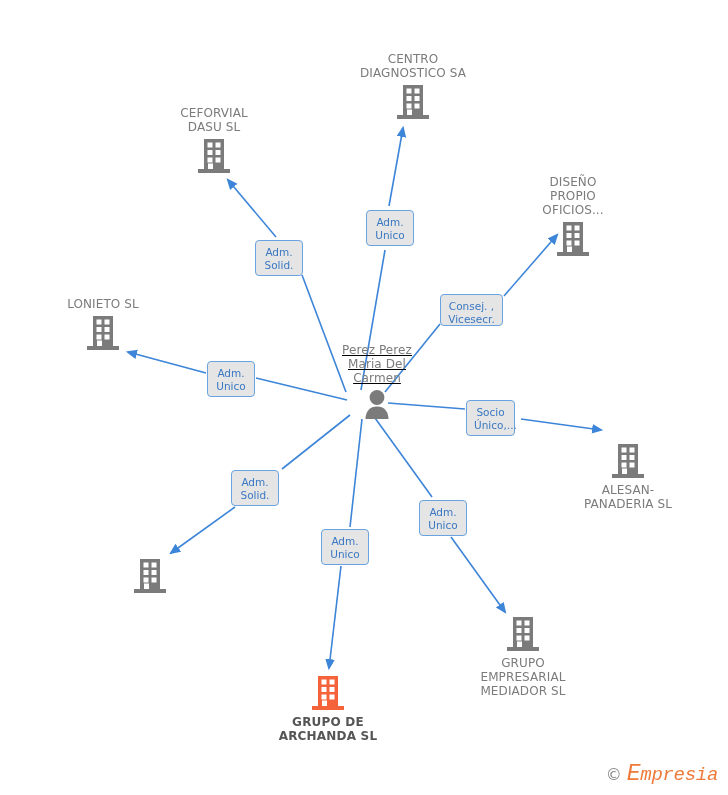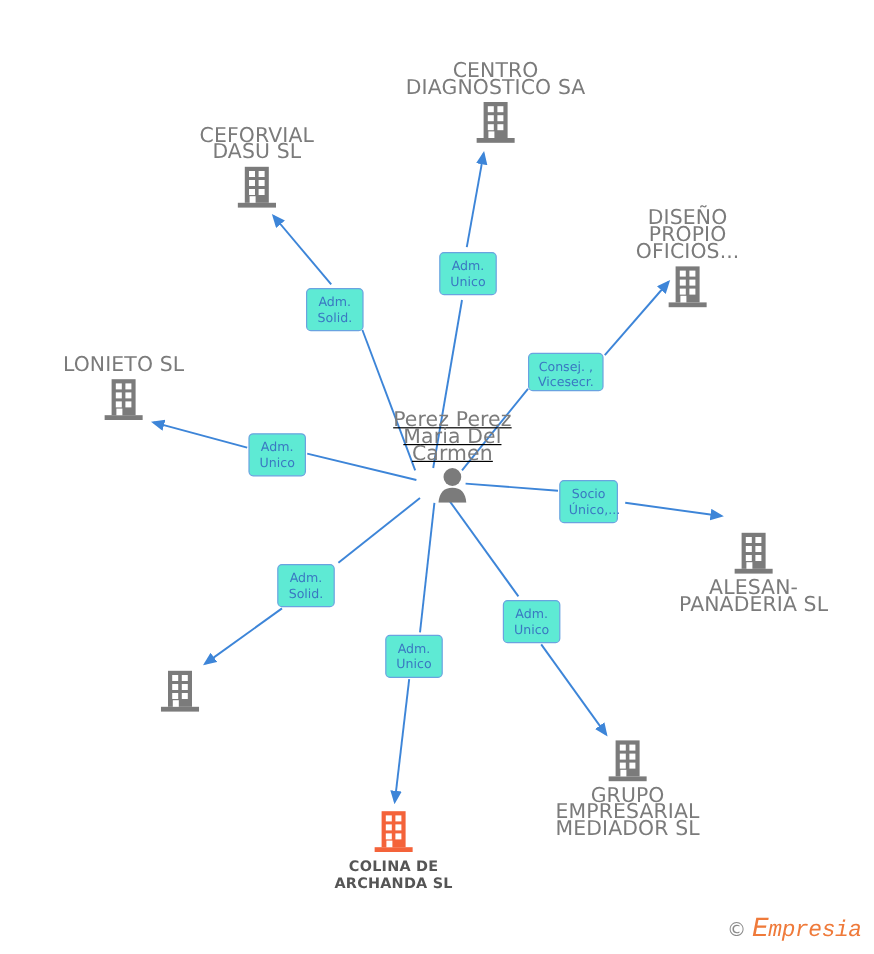--- a/index.html
+++ b/index.html
@@ -27,21 +27,21 @@
 
   
   .node {
     position: absolute;
     width: 150px;
     margin-left: -75px;
     text-align: center;
     z-index: 3;
   }
   .node-label {
-    font-size: 17px;
+    font-size: 12px;
     line-height: 14px;
     color: #7b7b7b;
     white-space: pre-line;
     letter-spacing: 0.1px;
   }
   .node-label.highlight {
     color: #555555;
     font-weight: bold;
     font-size: 12px;
     letter-spacing: 0.2px;
@@ -50,21 +50,21 @@
     display: block;
     margin: 0 auto;
   }
   .node.label-top .node-label { margin-bottom: 4px; }
   .node.label-bottom .node-label { margin-top: 4px; }
 
   
   .edge-label {
     position: absolute;
     z-index: 4;
-    background: #5eead4;
+    background: #e5e5e5;
     border: 1px solid #6aa3e0;
     border-radius: 4px;
     color: #3a78c2;
     font-size: 10.5px;
     line-height: 13px;
     text-align: center;
     padding: 5px 7px 6px 7px;
     white-space: pre-line;
     box-sizing: border-box;
   }
@@ -270,21 +270,21 @@
             <rect x="0" y="31" width="32" height="4" fill="#f4633a"></rect>
             <rect x="9.5" y="4.5" width="5" height="5" fill="#ffffff"></rect>
             <rect x="17.5" y="4.5" width="5" height="5" fill="#ffffff"></rect>
             <rect x="9.5" y="12" width="5" height="5" fill="#ffffff"></rect>
             <rect x="17.5" y="12" width="5" height="5" fill="#ffffff"></rect>
             <rect x="9.5" y="19.5" width="5" height="5" fill="#ffffff"></rect>
             <rect x="17.5" y="19.5" width="5" height="5" fill="#ffffff"></rect>
             <rect x="10" y="25.5" width="5" height="5.5" fill="#ffffff"></rect>
           </svg>
         </div>
-        <div class="node-label highlight">COLINA DE
+        <div class="node-label highlight">GRUPO DE
 ARCHANDA SL</div>
       </div>
     </div>
 
   <div id="relation-labels">
       <div class="edge-label" style="left: 366px; top: 210px; width: 48px; height: 36px;">Adm.
 Unico</div>
       <div class="edge-label" style="left: 255px; top: 240px; width: 48px; height: 36px;">Adm.
 Solid.</div>
       <div class="edge-label" style="left: 440px; top: 294px; width: 63px; height: 32px;">Consej. ,

